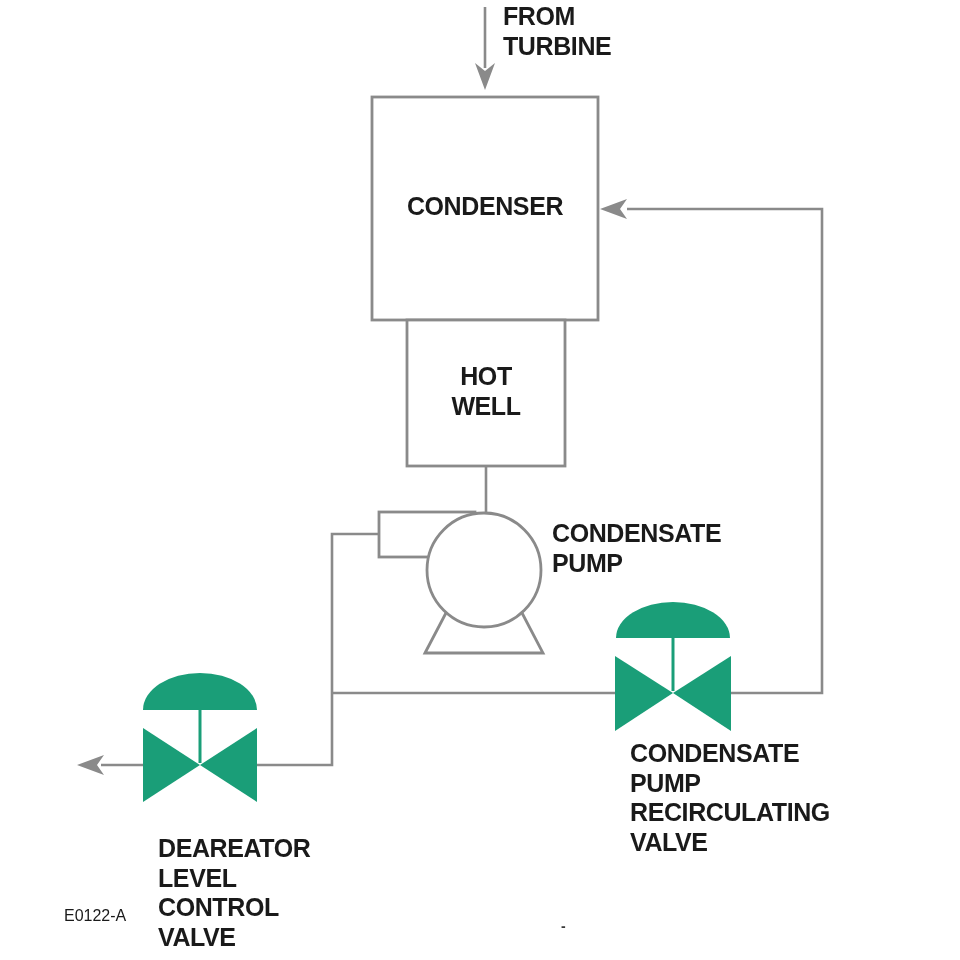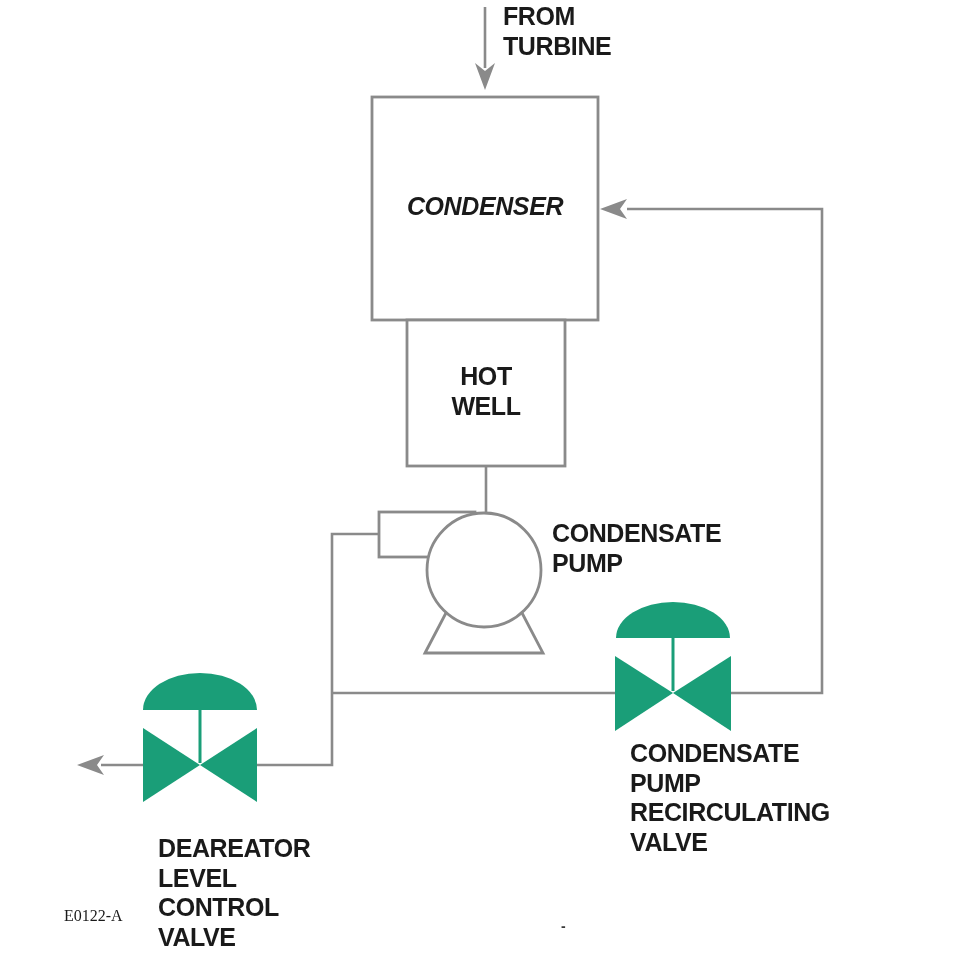--- a/index.html
+++ b/index.html
@@ -34,21 +34,20 @@
     line-height: 29.5px;
     letter-spacing: -0.4px;
     white-space: pre-line;
   }
   .label.centered { text-align: center; }
   .label.small {
     font-weight: 400;
     font-size: 16px;
     line-height: 19px;
     letter-spacing: 0;
-    font-family: Liberation Serif, serif;
   }
   .label.tiny {
     font-weight: 700;
     font-size: 14px;
     line-height: 14px;
     color: #3a3a3a;
   }
 </style>
 </head>
 <body>
@@ -88,21 +87,21 @@
       <path class="green" d="M616,638 A57,36 0 0 1 730,638 Z"></path>
       <polygon class="green" points="615,656 615,731 673,693"></polygon>
       <polygon class="green" points="731,656 731,731 673,693"></polygon>
       <path class="stem" d="M673,638 L673,691"></path>
     </g>
   </svg>
 
   <div class="label" style="left:503px; top:2px;">FROM
 TURBINE</div>
 
-  <div class="label centered" style="left:372px; top:192px; width:226px;font-style:italic;">CONDENSER</div>
+  <div class="label centered" style="left:372px; top:192px; width:226px;">CONDENSER</div>
 
   <div class="label centered" style="left:407px; top:362px; width:158px;">HOT
 WELL</div>
 
   <div class="label" style="left:552px; top:519px;">CONDENSATE
 PUMP</div>
 
   <div class="label" style="left:630px; top:739px;">CONDENSATE
 PUMP
 RECIRCULATING

